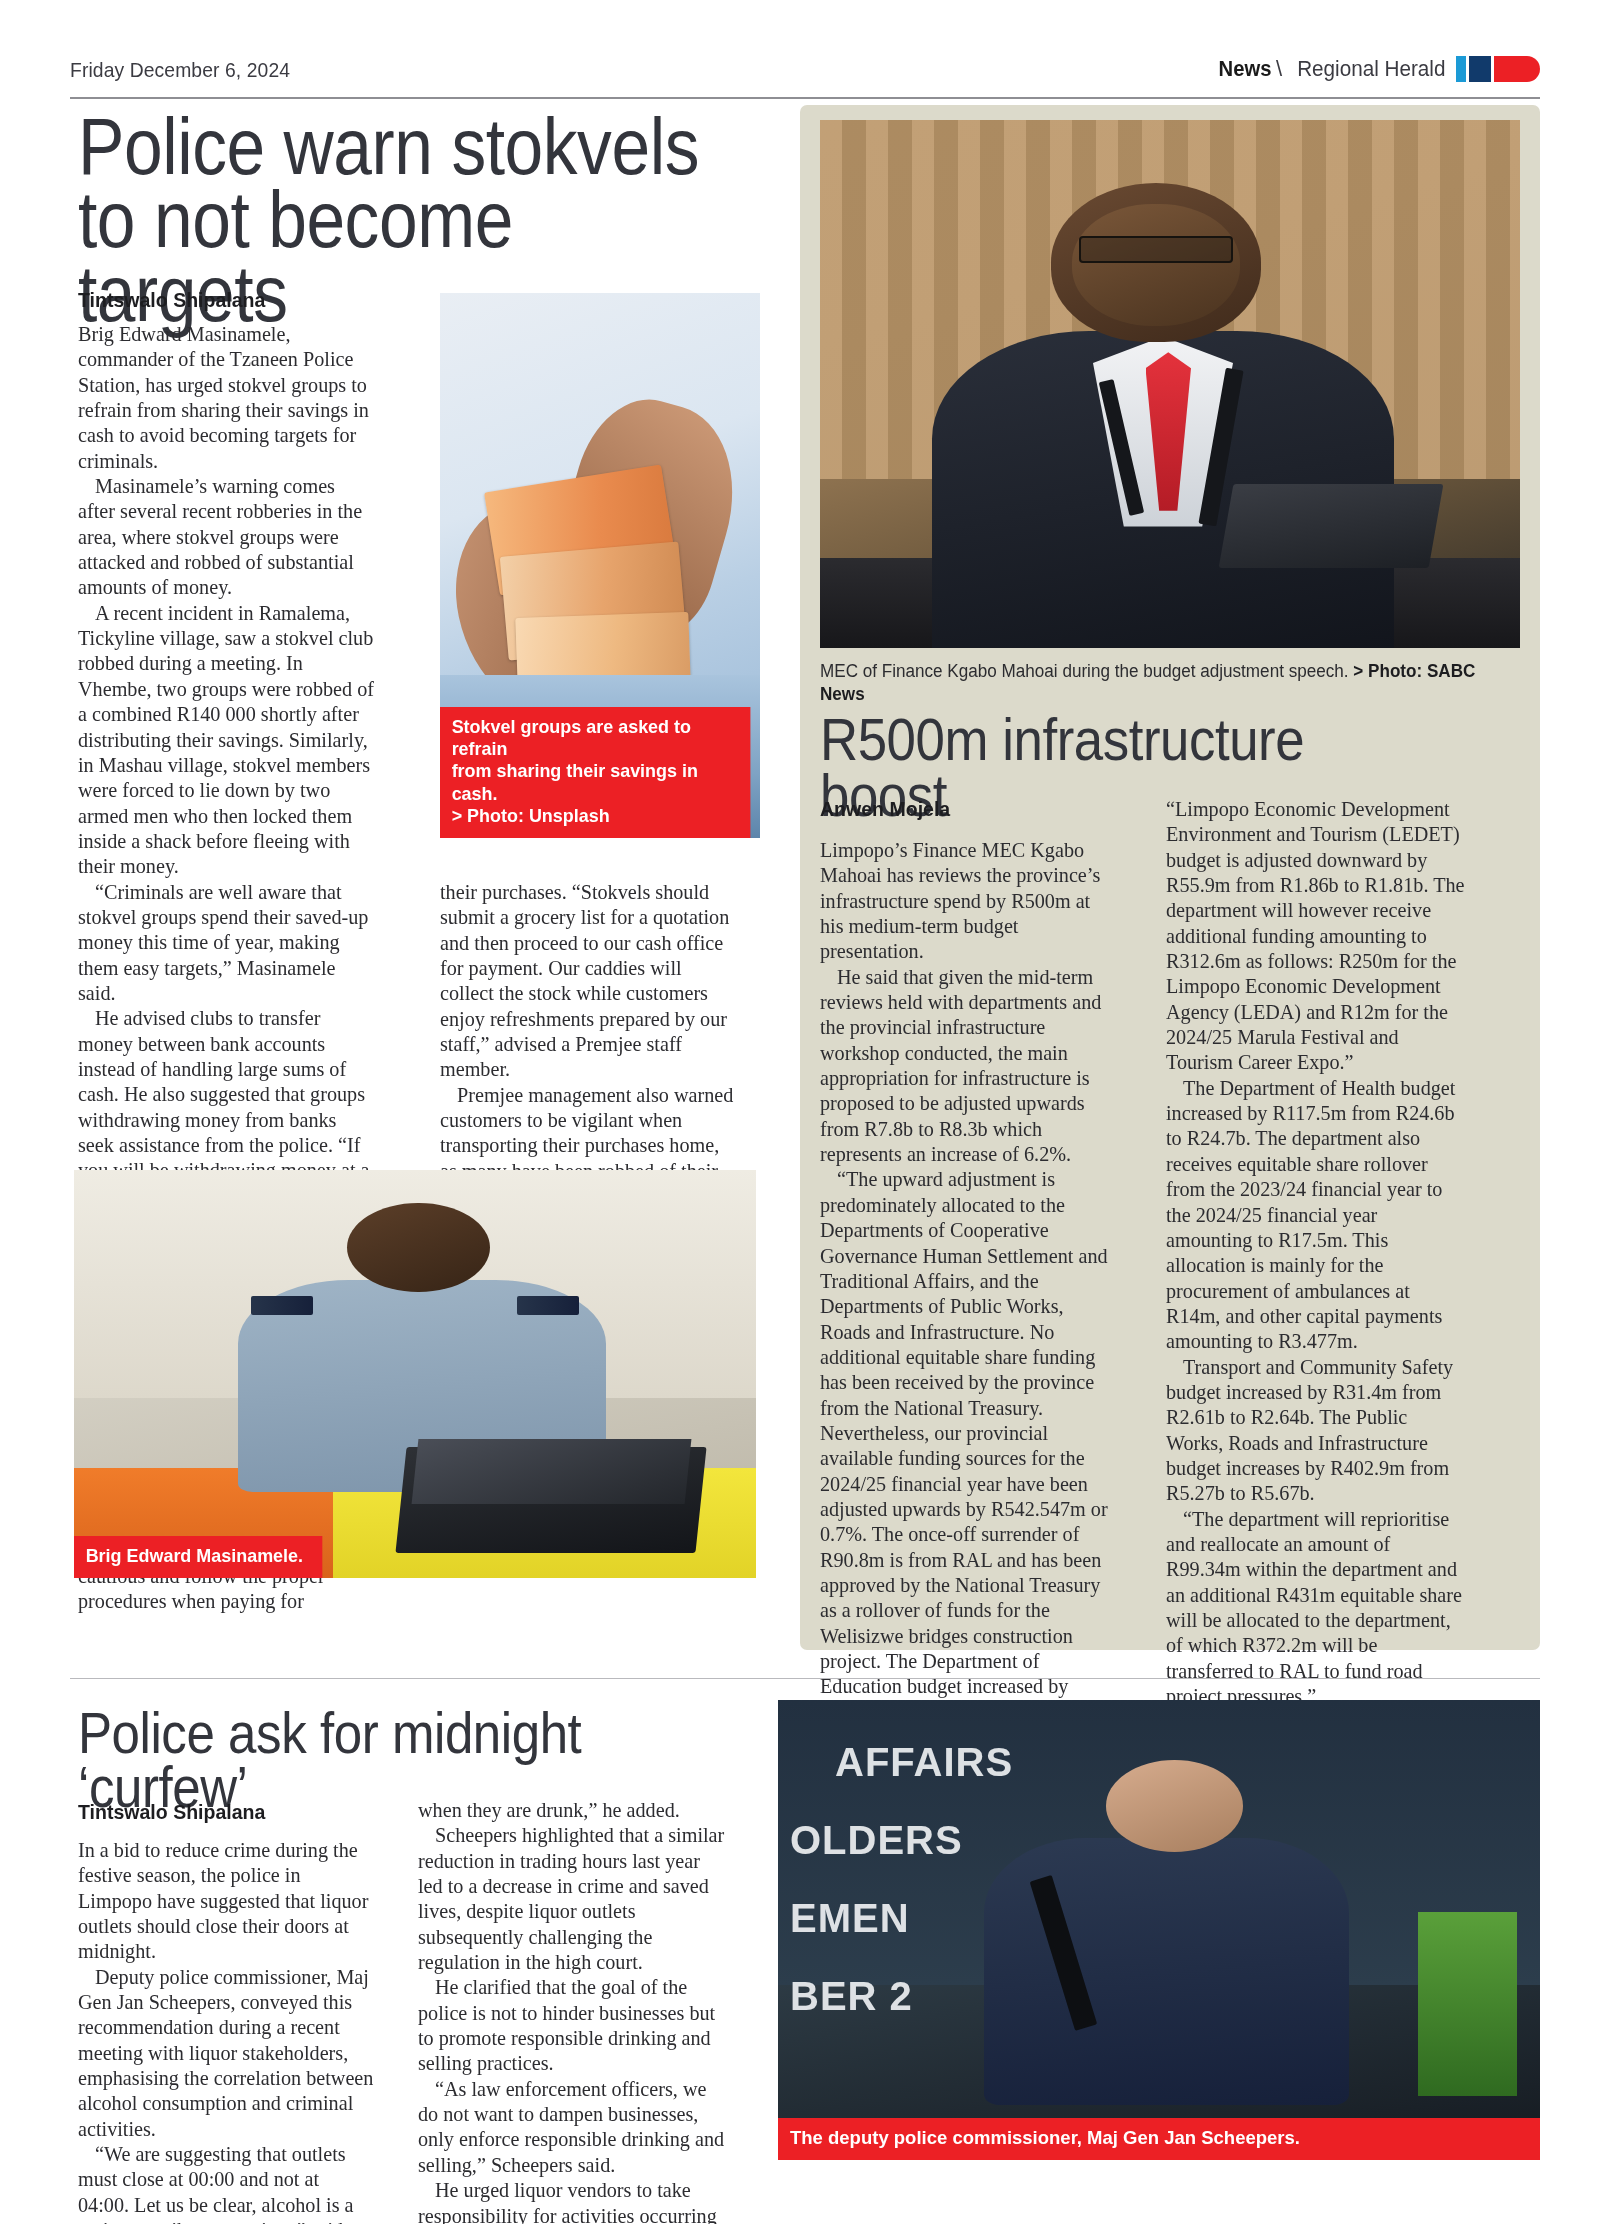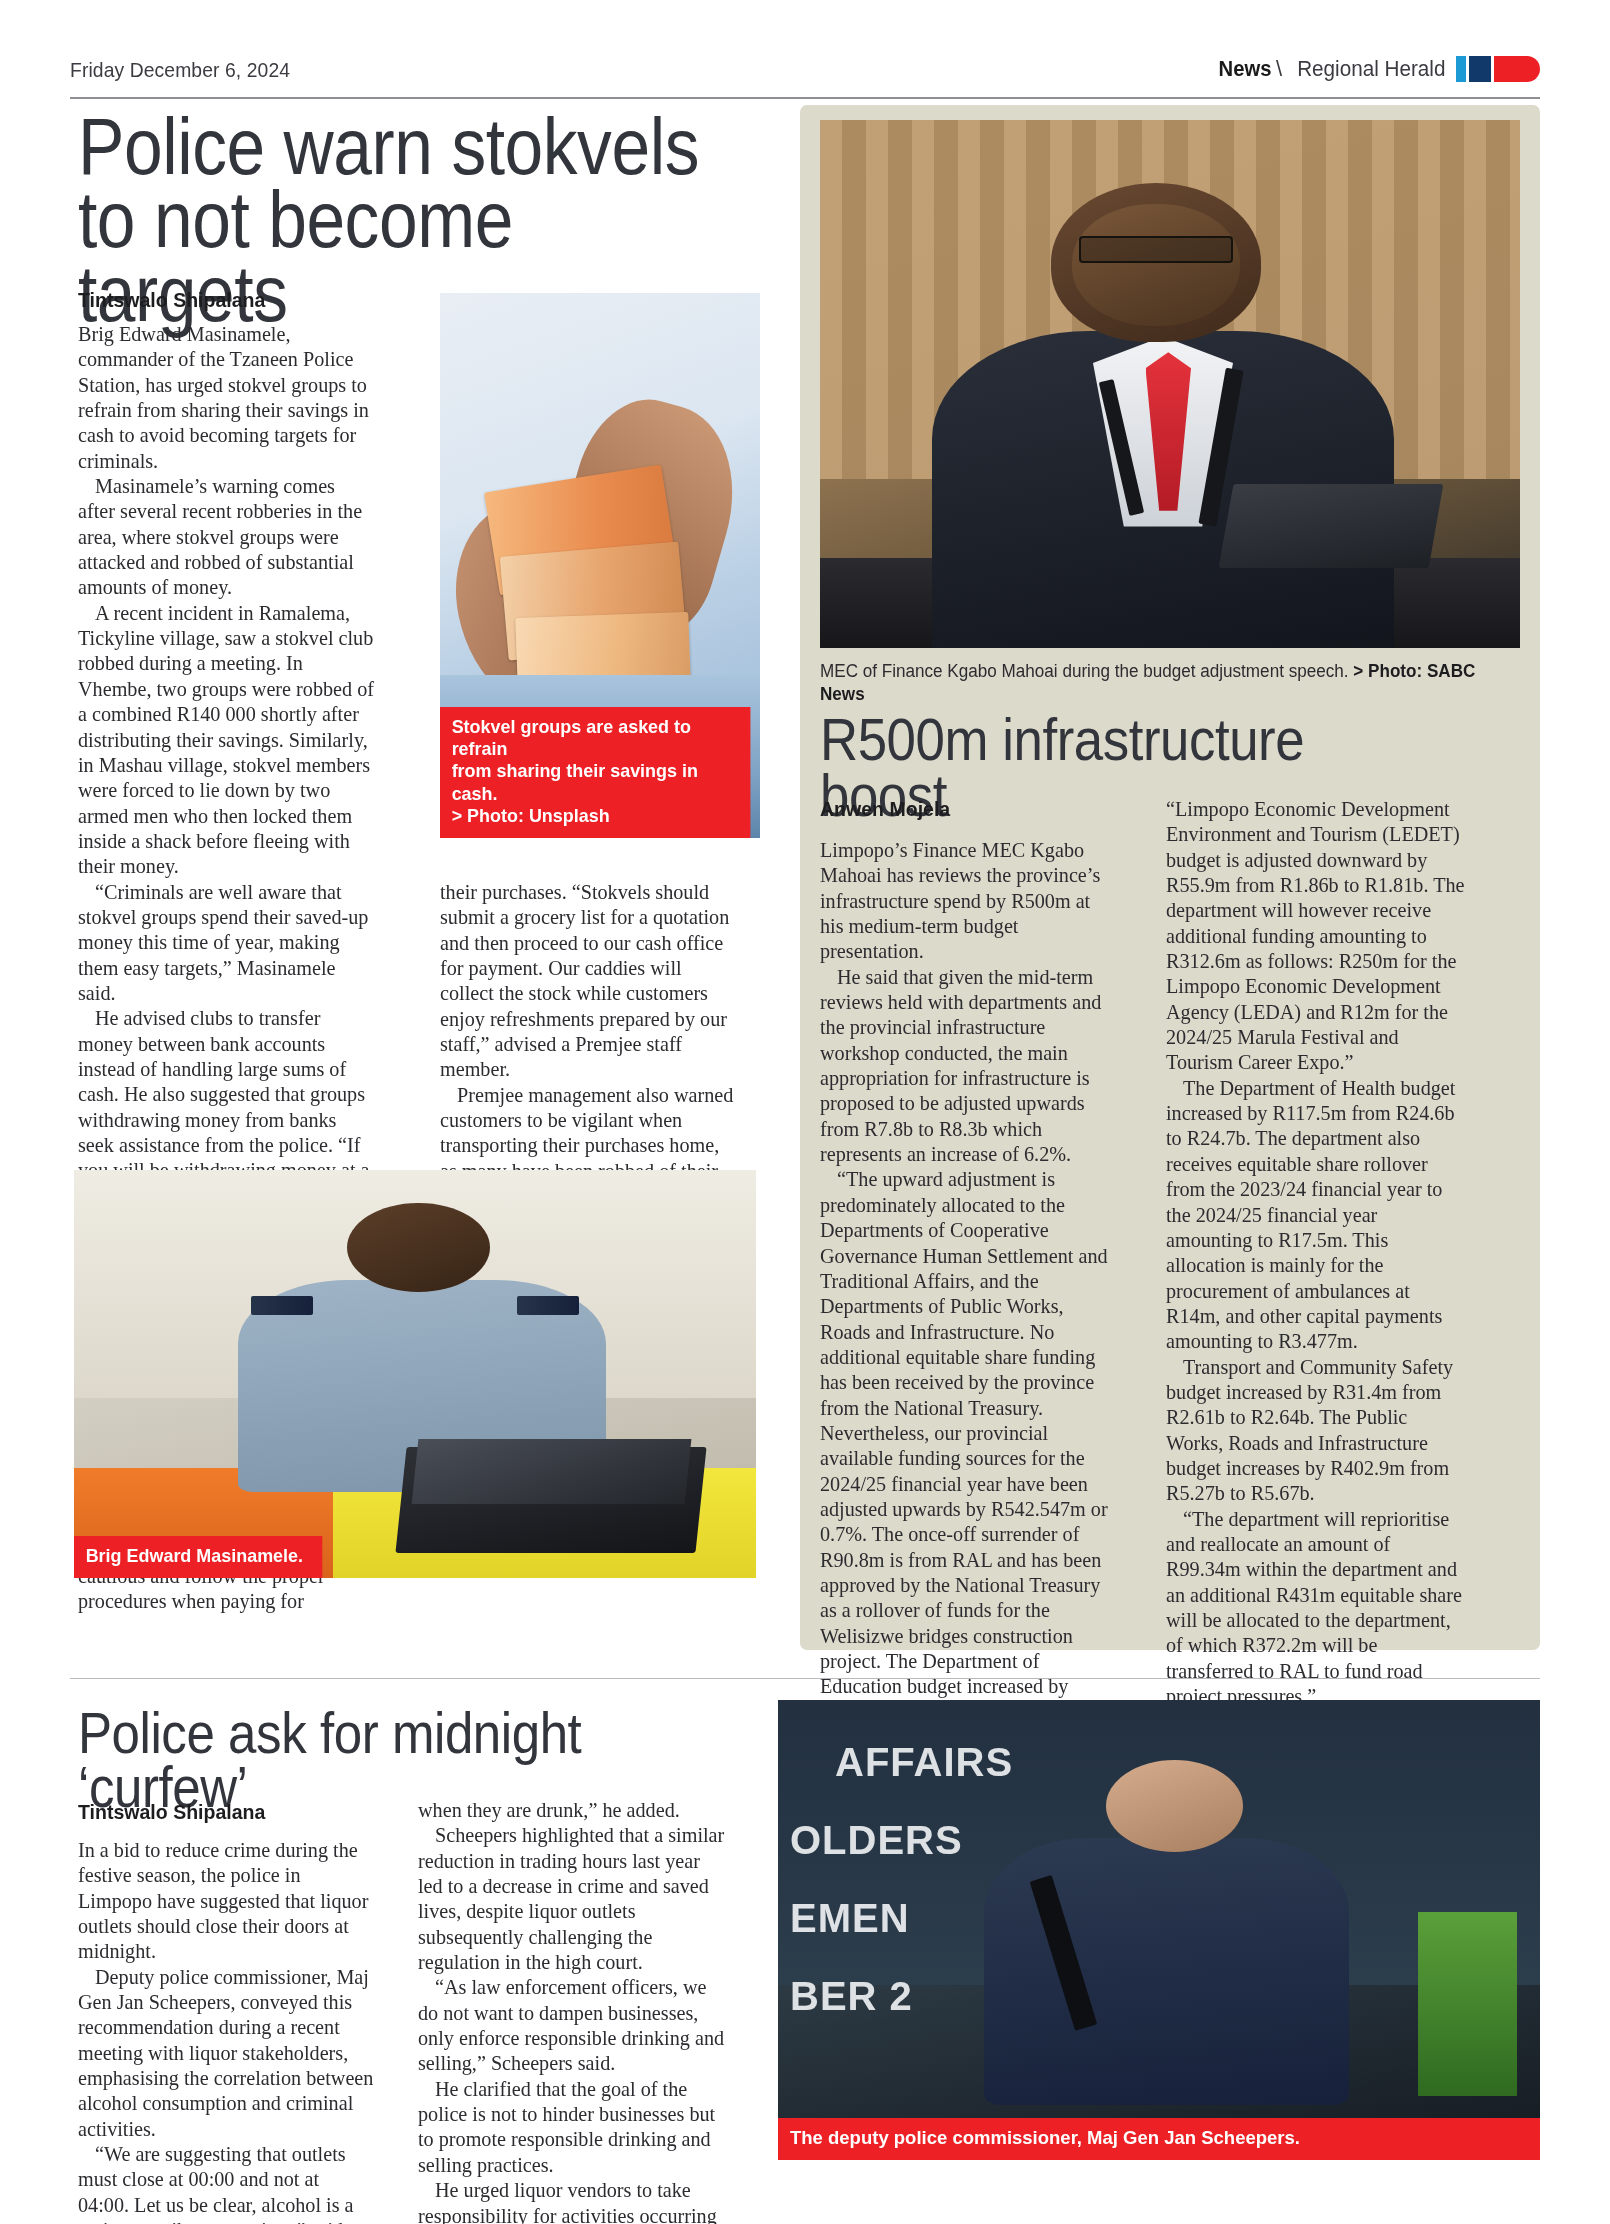--- a/index.html
+++ b/index.html
@@ -307,22 +307,22 @@
 
   <div id="bot-col1" class="bodytext" style="position:absolute;left:78px;top:1838px;width:296px;">
       <p class="first">In a bid to reduce crime during the festive season, the police in Limpopo have suggested that liquor outlets should close their doors at midnight.</p>
       <p>Deputy police commissioner, Maj Gen Jan Scheepers, conveyed this recommendation during a recent meeting with liquor stakeholders, emphasising the correlation between alcohol consumption and criminal activities.</p>
       <p>“We are suggesting that outlets must close at 00:00 and not at 04:00. Let us be clear, alcohol is a major contributor to crime,” said Scheepers.</p>
     </div>
 
   <div id="bot-col2" class="bodytext" style="position:absolute;left:418px;top:1798px;width:310px;">
       <p class="first">when they are drunk,” he added.</p>
       <p>Scheepers highlighted that a similar reduction in trading hours last year led to a decrease in crime and saved lives, despite liquor outlets subsequently challenging the regulation in the high court.</p>
+      <p>He clarified that the goal of the police is not to hinder businesses but to promote responsible drinking and selling practices.</p>
       <p>“As law enforcement officers, we do not want to dampen businesses, only enforce responsible drinking and selling,” Scheepers said.</p>
-      <p>He clarified that the goal of the police is not to hinder businesses but to promote responsible drinking and selling practices.</p>
       <p>He urged liquor vendors to take responsibility for activities occurring on their premises and to adhere to regulations designed to prevent crime.</p>
     </div>
 
   <div class="photo img-scheep" style="left:778px;top:1700px;width:762px;height:460px;">
     <div class="sch-back"></div>
     <div class="sch-txt" id="schw0" style="left:12px;top:40px;margin-left:45px;">AFFAIRS</div>
     <div class="sch-txt" id="schw1" style="left:12px;top:118px;">OLDERS</div>
     <div class="sch-txt" id="schw2" style="left:12px;top:196px;">EMEN</div>
     <div class="sch-txt" id="schw3" style="left:12px;top:274px;">BER 2</div>
     <div class="sch-green"></div>

